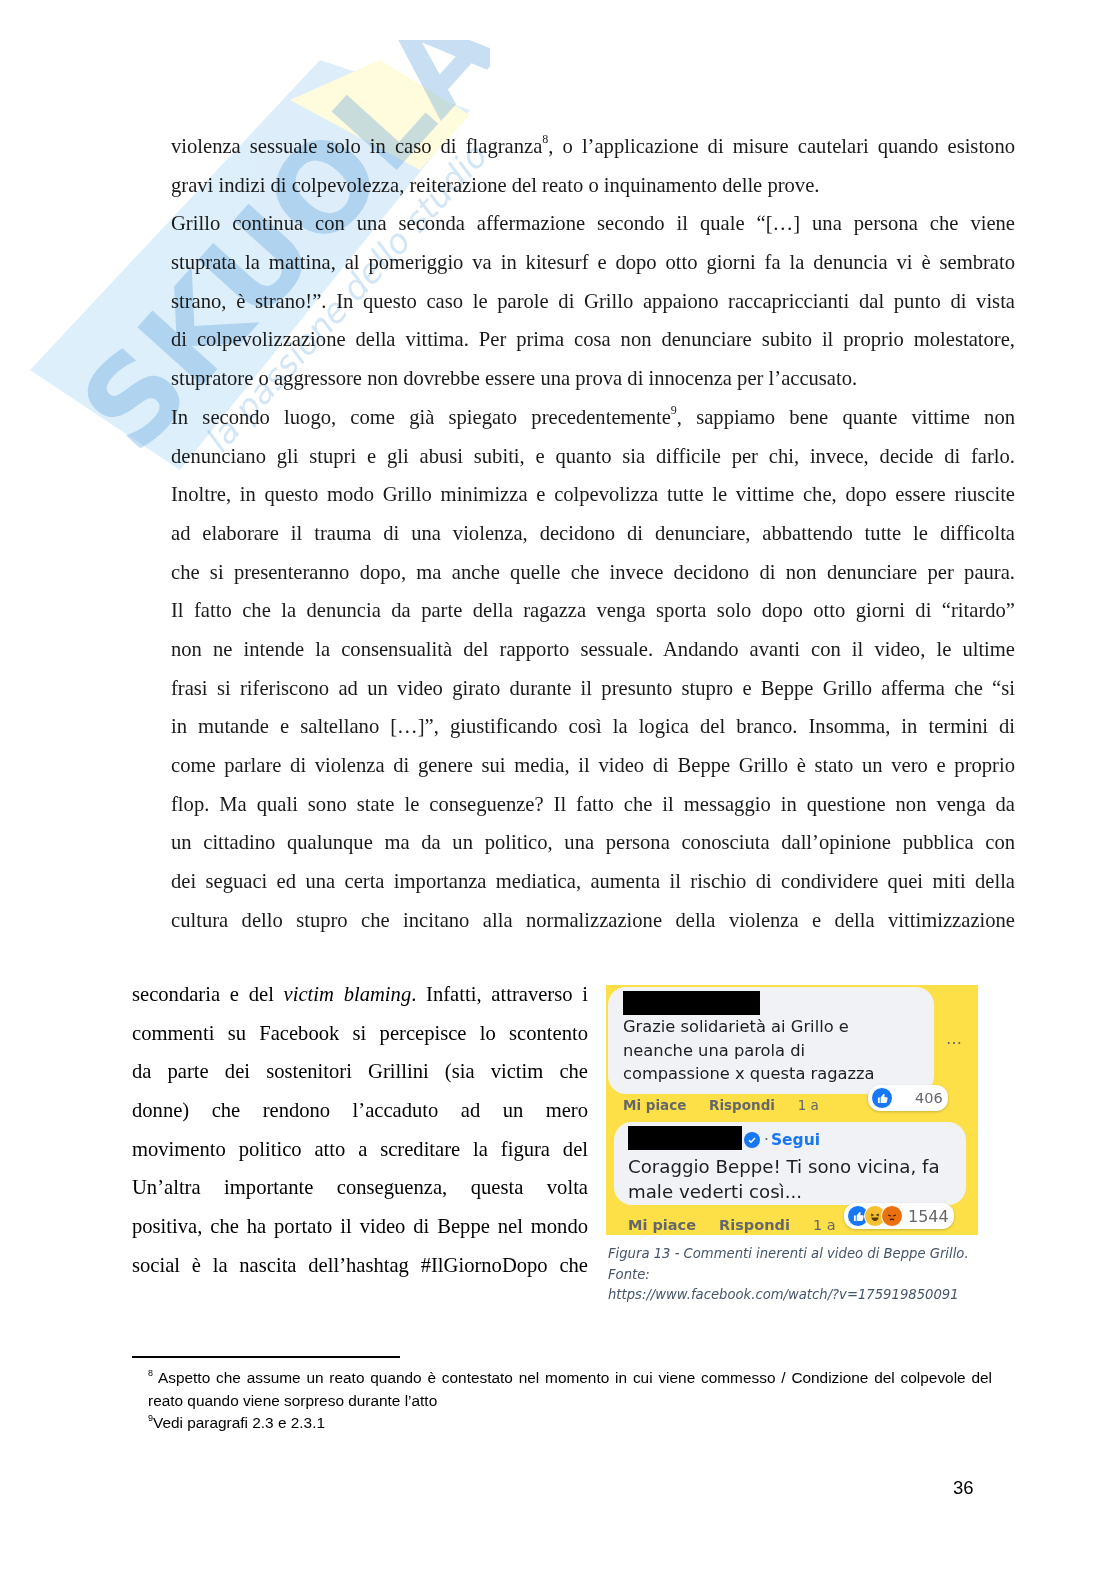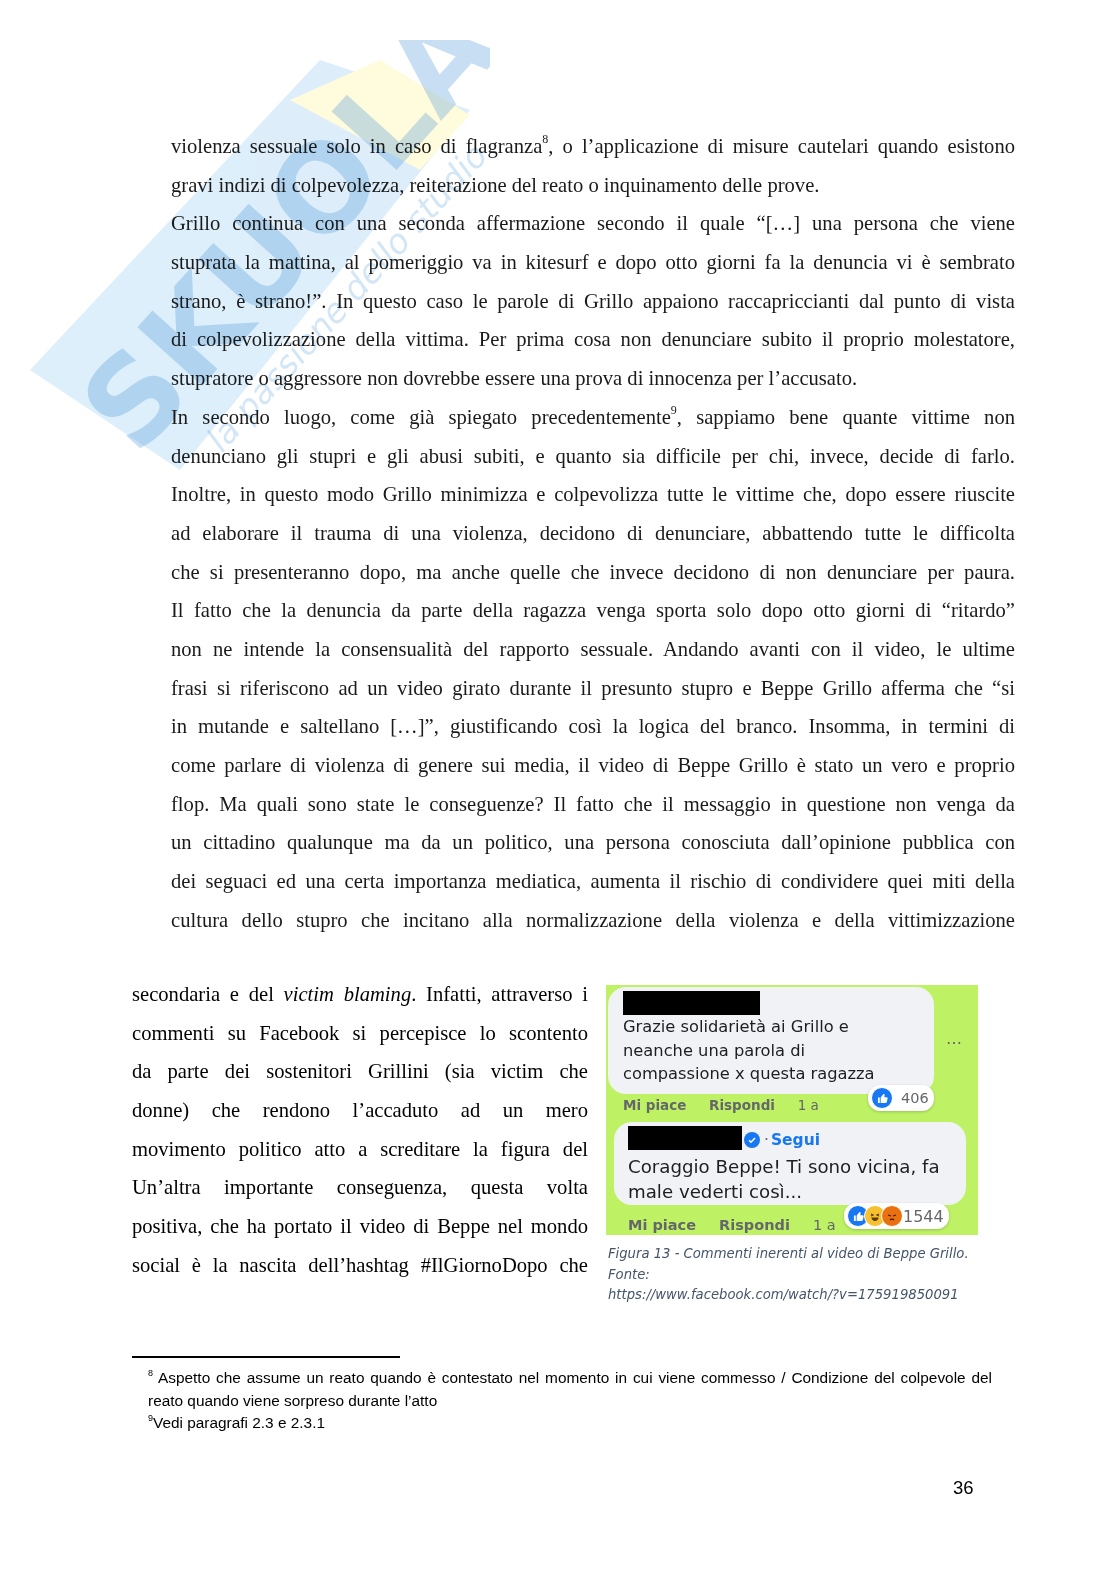--- a/index.html
+++ b/index.html
@@ -16,21 +16,21 @@
   }
   .line { display: block; height: 38.7px; white-space: nowrap; text-align: justify; text-align-last: justify; }
   .line.last { text-align-last: left; }
   sup { font-size: 12px; line-height: 0; position: relative; top: -2px; vertical-align: super; }
 
   .left-col { position: absolute; left: 132px; top: 975px; width: 456px;
     font-family: "Liberation Serif", serif; font-size: 20.6px; color: #000000; line-height: 38.7px; }
   .left-col .line { white-space: nowrap; }
 
   
-  .fb-figure { position: absolute; left: 606px; top: 985px; width: 372px; height: 250px; background: #bef264; }
+  .fb-figure { position: absolute; left: 606px; top: 985px; width: 372px; height: 250px; background: #fde047; }
   .bubble { position: absolute; background: #f0f2f5; border-radius: 18px; }
   .bubble1 { left: 2px; top: 2px; width: 326px; height: 107px; }
   .bubble2 { left: 8px; top: 137px; width: 352px; height: 83px; }
   .redact { position: absolute; background: #000; }
   .fb-text { position: absolute; font-family: "DejaVu Sans", sans-serif; color: #1c1e21; }
   .c1-text { left: 17px; top: 30px; font-size: 16.3px; line-height: 23.5px; width: 300px; }
   .c2-text { left: 22px; top: 169px; font-size: 18.2px; line-height: 25px; width: 330px; }
   .meta { position: absolute; font-family: "DejaVu Sans", sans-serif; font-size: 13.5px; color: #65676b; font-weight: bold; white-space: nowrap; }
   .meta .sp { display: inline-block; }
   .meta .time { font-weight: normal; }
@@ -117,21 +117,21 @@
       <div>neanche una parola di</div>
       <div>compassione x questa ragazza</div>
     </div>
     <div class="dots">…</div>
     <div class="react" style="left:262px;top:100px;">
       <span class="ricon like">
         <svg width="11" height="11" viewBox="0 0 12 12">
             <path d="M1 5h2v6H1zM4 11V5l3-4c1 0 1.5.6 1.3 1.6L8 4.5h2.5c.8 0 1.3.7 1.1 1.4l-1 4.2c-.2.6-.7.9-1.3.9z" fill="#fff"></path>
           </svg>
       </span>
-      <span style="margin-left:8px;font-size:14.5px;">406</span>
+      <span style="margin-left:22px;font-size:14.5px;">406</span>
     </div>
     <div class="meta" style="left:17px;top:112px;">
       <span class="sp">Mi piace</span>
       <span class="sp" style="margin-left:18px;">Rispondi</span>
       <span class="sp time" style="margin-left:18px;">1 a</span>
     </div>
 
     <div class="bubble bubble2"></div>
     <div class="redact" style="left:22px;top:141px;width:114px;height:24px;"></div>
     <div class="segui">
@@ -158,21 +158,21 @@
             <path d="M3 5l2 1-2 1M11 5l-2 1 2 1" stroke="#5a3a00" stroke-width="1.2" fill="none"></path>
             <path d="M3.5 8.5h7c0 2-1.6 3.5-3.5 3.5s-3.5-1.5-3.5-3.5z" fill="#5a3a00"></path>
           </svg>
       </span>
       <span class="ricon angry">
         <svg width="14" height="14" viewBox="0 0 14 14">
             <path d="M3 6l3 1M11 6l-3 1" stroke="#4a1800" stroke-width="1.3"></path>
             <path d="M5 11c1-1 3-1 4 0" stroke="#4a1800" stroke-width="1.3" fill="none"></path>
           </svg>
       </span>
-      <span style="font-size:16px;">1544</span>
+      <span style="margin-left:5px;font-size:16px;">1544</span>
     </div>
     <div class="meta" style="left:22px;top:232px;font-size:14.5px;">
       <span class="sp">Mi piace</span>
       <span class="sp" style="margin-left:18px;">Rispondi</span>
       <span class="sp time" style="margin-left:18px;">1 a</span>
     </div>
   </div>
 
   <div class="caption">
     <div>Figura 13 - Commenti inerenti al video di Beppe Grillo.</div>

